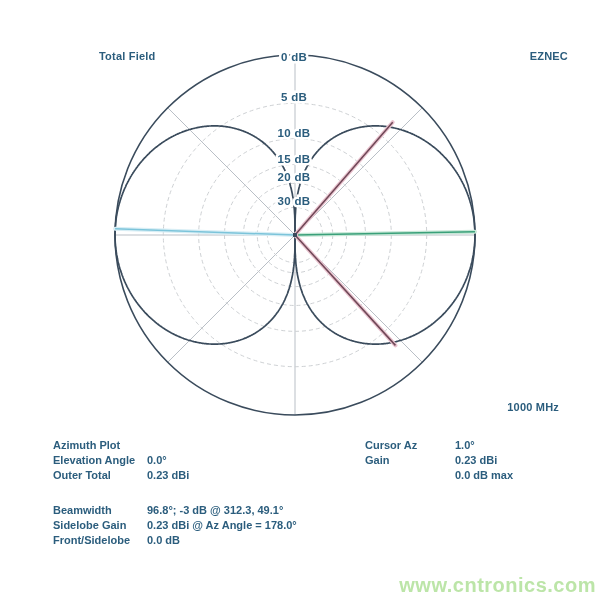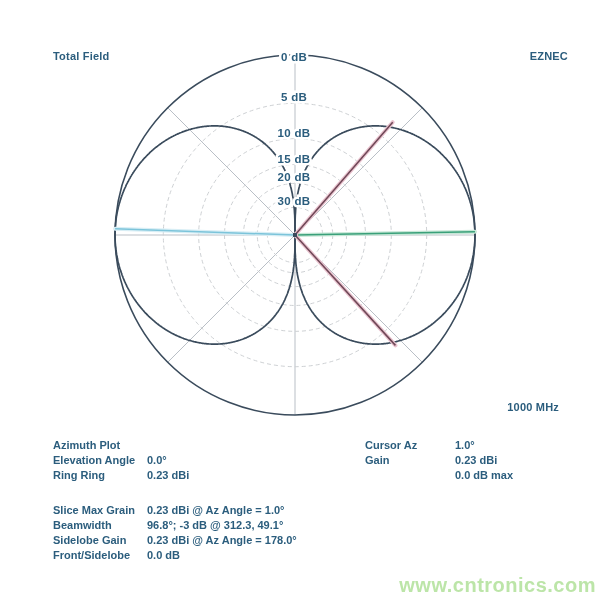--- a/index.html
+++ b/index.html
@@ -1,19 +1,19 @@
 <!DOCTYPE html>
 <html><head>
 <meta charset="utf-8">
 <style>
   html,body{margin:0;padding:0;background:#ffffff;}
   .screen{position:relative;width:600px;height:602px;background:#ffffff;
           font-family:"Liberation Sans",sans-serif;overflow:hidden;}
   .txt{position:absolute;font-size:11px;font-weight:bold;color:#2b5d7d;
-       letter-spacing:.2px;white-space:nowrap;}
+       letter-spacing:.2px;white-space:nowrap;margin-left:46px;}
   .plot-svg{position:absolute;left:0;top:0;}
   .info-block{position:absolute;font-size:11px;font-weight:bold;color:#2b5d7d;}
   .info-row{display:flex;line-height:15px;white-space:nowrap;}
   .info-row .lbl{width:94px;flex:none;}
   .info-right .info-row .lbl{width:90px;}
   .watermark{position:absolute;right:4px;top:574px;font-size:20px;font-weight:bold;
              color:#bce5a8;letter-spacing:.5px;}
 </style>
 </head>
 <body>
@@ -60,21 +60,21 @@
   <div class="info-block" style="left:53px;top:438px;">
     <div class="info-row">
       <span class="lbl">Azimuth Plot</span>
       <span class="val"></span>
     </div>
     <div class="info-row">
       <span class="lbl">Elevation Angle</span>
       <span class="val">0.0°</span>
     </div>
     <div class="info-row">
-      <span class="lbl">Ring Ring</span>
+      <span class="lbl">Outer Total</span>
       <span class="val">0.23 dBi</span>
     </div>
   </div>
 
   <div class="info-block info-right" style="left:365px;top:438px;">
     <div class="info-row">
       <span class="lbl">Cursor Az</span>
       <span class="val">1.0°</span>
     </div>
     <div class="info-row">
@@ -82,24 +82,20 @@
       <span class="val">0.23 dBi</span>
     </div>
     <div class="info-row">
       <span class="lbl"></span>
       <span class="val">0.0 dB max</span>
     </div>
   </div>
 
   <div class="info-block" style="left:53px;top:503px;">
     <div class="info-row">
-      <span class="lbl">Slice Max Grain</span>
-      <span class="val">0.23 dBi @ Az Angle = 1.0°</span>
-    </div>
-    <div class="info-row">
       <span class="lbl">Beamwidth</span>
       <span class="val">96.8°; -3 dB @ 312.3, 49.1°</span>
     </div>
     <div class="info-row">
       <span class="lbl">Sidelobe Gain</span>
       <span class="val">0.23 dBi @ Az Angle = 178.0°</span>
     </div>
     <div class="info-row">
       <span class="lbl">Front/Sidelobe</span>
       <span class="val">0.0 dB</span>

